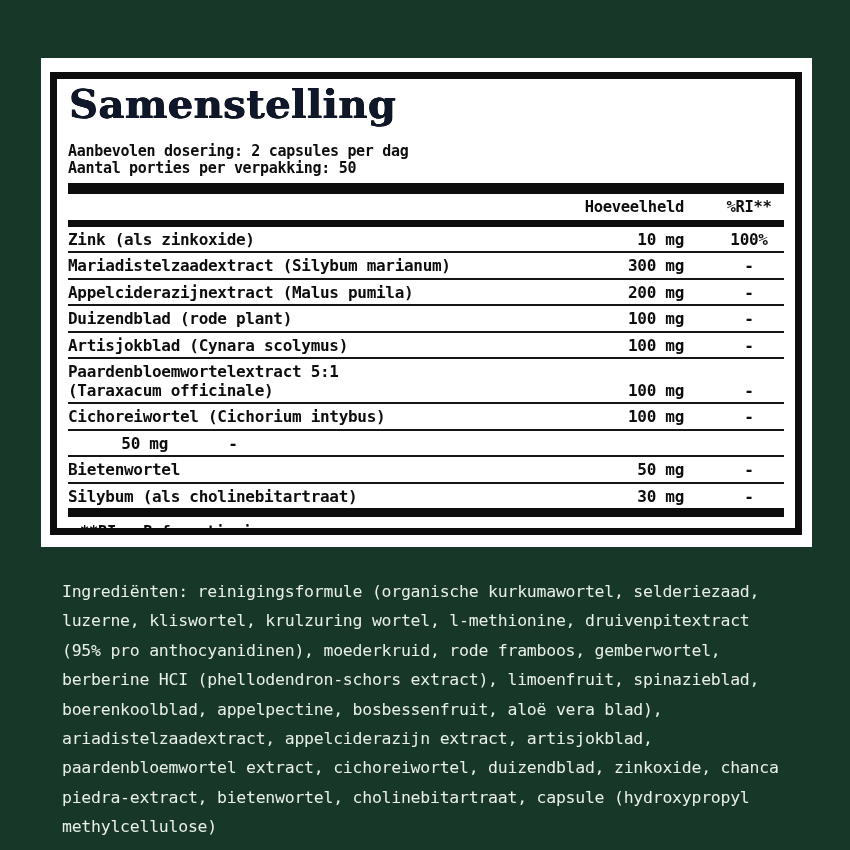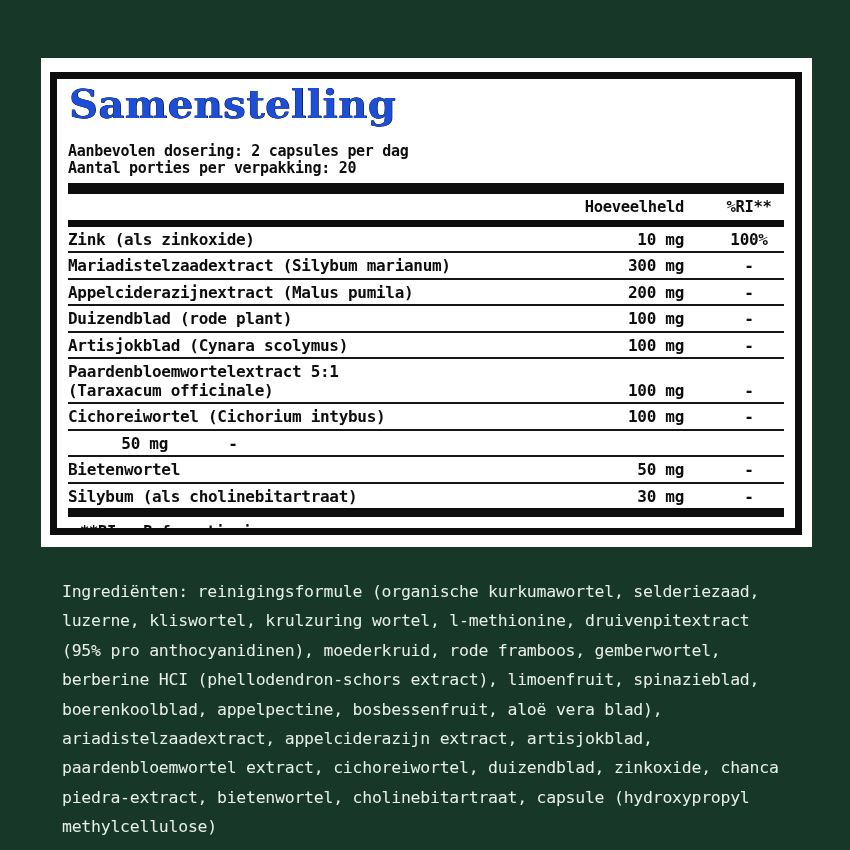--- a/index.html
+++ b/index.html
@@ -28,21 +28,21 @@
     background: #ffffff;
     height: 100%;
     padding: 2px 11px 0 11px;
     overflow: hidden;
   }
   .title {
     font-family: "DejaVu Serif", "Liberation Serif", serif;
     font-weight: bold;
     font-size: 40px;
     line-height: 42px;
-    color: #1d4ed8;
+    color: #0f172a;
     letter-spacing: 0.5px;
     text-shadow: 0.6px 0 0 #0d0d0d, -0.3px 0 0 #0d0d0d;
     margin: 2px 0 0 1px;
   }
   .dosing {
     margin-top: 18px;
     font-weight: bold;
     font-size: 15px;
     line-height: 16.5px;
     letter-spacing: -0.3px;
@@ -93,21 +93,21 @@
 </head>
 <body>
 
 <div class="card">
   <div class="card-inner">
 
     <h1 class="title">Samenstelling</h1>
 
     <div class="dosing">
       <div>Aanbevolen dosering: 2 capsules per dag</div>
-      <div>Aantal porties per verpakking: 20</div>
+      <div>Aantal porties per verpakking: 50</div>
     </div>
 
     <div class="bar-thick"></div>
 
     <div class="header-row">
       <div class="c-name"></div>
       <div class="c-amt">Hoeveelheld</div>
       <div class="c-ri">%RI**</div>
     </div>
 

